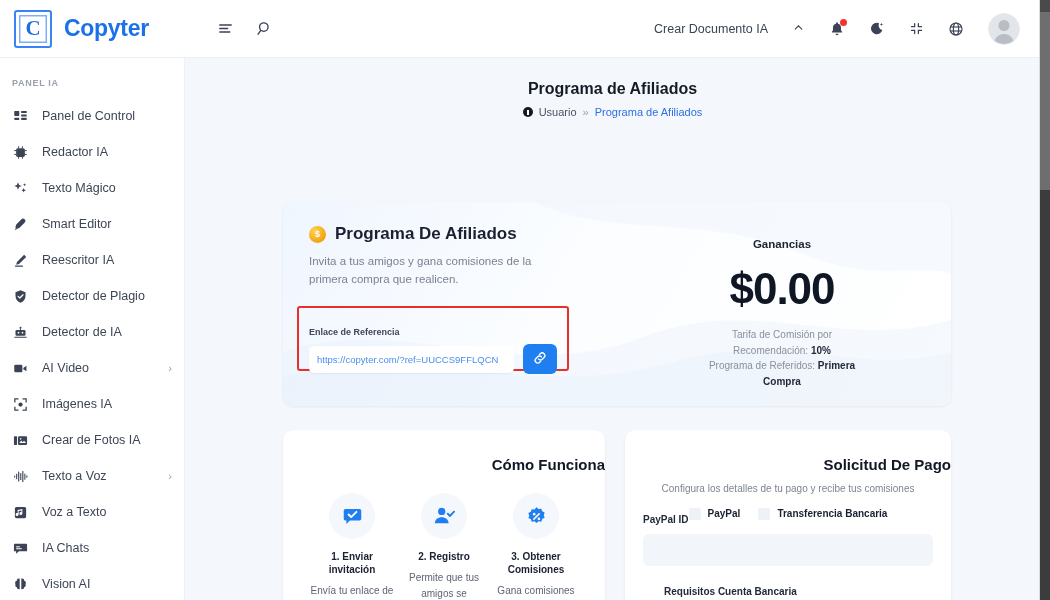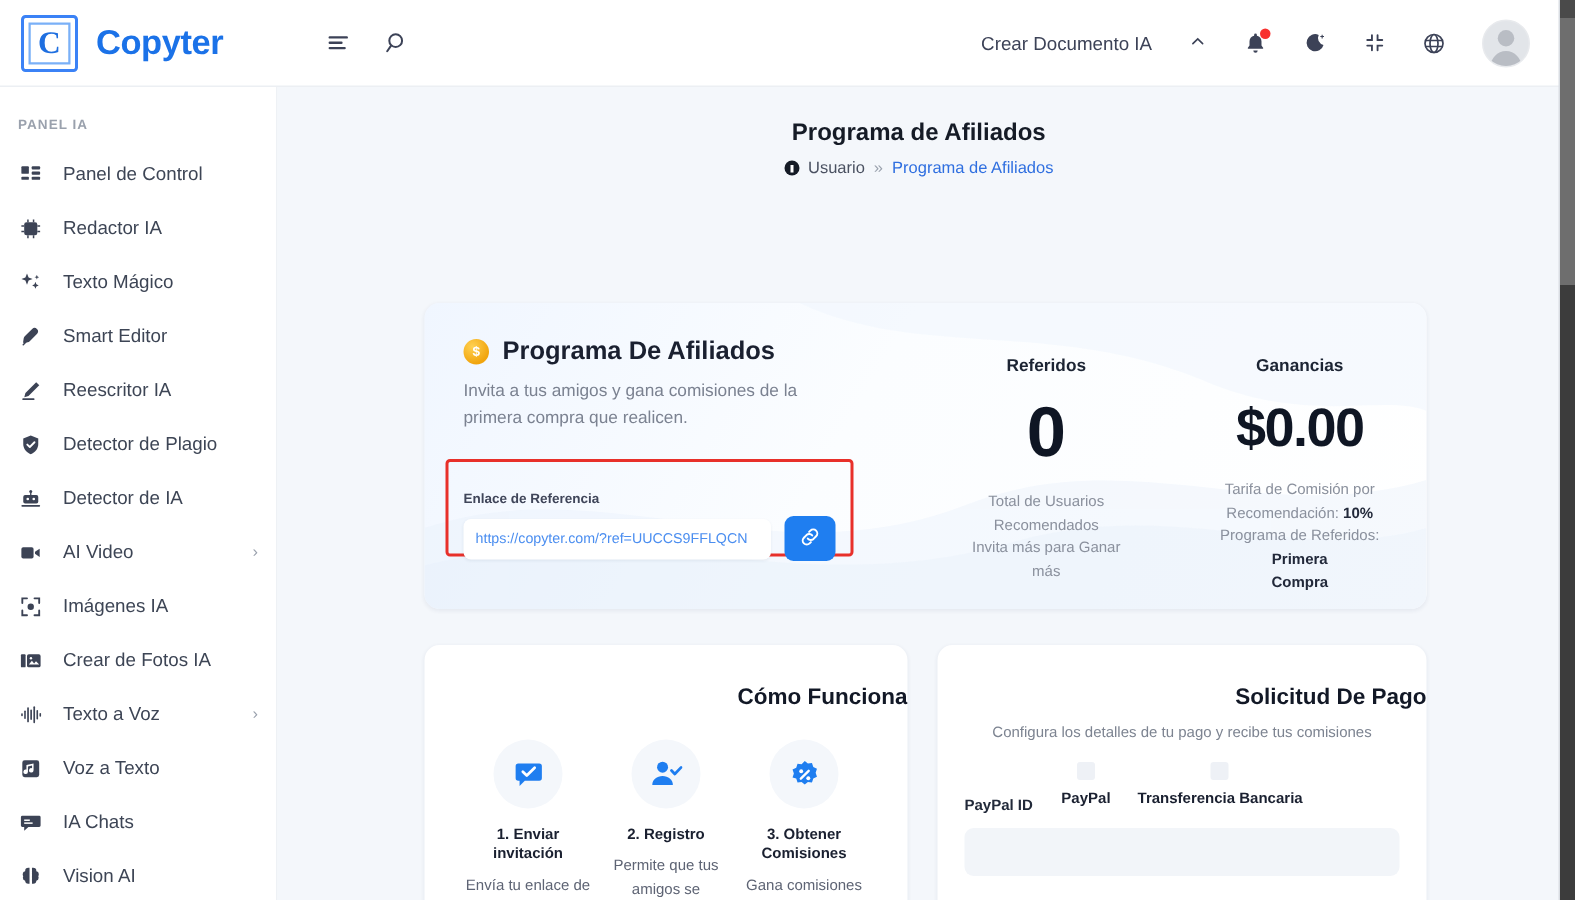--- a/index.html
+++ b/index.html
@@ -120,21 +120,21 @@
   }
   .ref-btn {
     width:34px; height:30px; border-radius:6px; background:#1f7ef0; border:none;
     display:flex; align-items:center; justify-content:center; cursor:pointer;
   }
 
   .stat { flex:1; text-align:center; padding-top:36px; }
   .stat-label { font-size:11.5px; font-weight:700; color:#1c2433; }
   .stat-value { font-weight:700; color:#0f1624; line-height:1; }
   .stat-value.num { font-size:47px; margin-top:14px; }
-  .stat-value.money { font-size:36px; margin-top:17px; letter-spacing:-1px; }
+  .stat-value.money { font-size:44px; margin-top:17px; letter-spacing:-1px; }
   .stat-note { margin-top:16px; font-size:10px; line-height:1.55; color:#8a909d; padding:0 14px; }
   .stat-note b { color:#22293a; }
 
   
   .card {
     position:absolute; background:#fff; border-radius:10px;
     box-shadow:0 1px 3px rgba(28,45,80,.07); overflow:hidden;
   }
   .card-how { left:98px; top:372px; width:322px; height:250px; }
   .card-pay { left:440px; top:372px; width:326px; height:250px; }
@@ -145,21 +145,21 @@
   .steps { display:flex; margin-top:20px; padding:0 26px; gap:6px; }
   .step { flex:1; text-align:center; }
   .step-ic {
     width:46px; height:46px; border-radius:50%; background:#f4f7fb;
     margin:0 auto; display:flex; align-items:center; justify-content:center;
   }
   .step-title { margin-top:11px; font-size:10px; font-weight:700; color:#1a2030; line-height:1.3; }
   .step-desc { margin-top:7px; font-size:10px; color:#5e6474; line-height:1.55; }
 
   .pay-tabs { display:flex; align-items:center; justify-content:center; gap:18px; margin-top:14px; }
-  .pay-tab { display:flex; align-items:center; gap:7px; font-size:10px; font-weight:700; color:#1a2030; cursor:pointer;flex-direction:column;}
+  .pay-tab { display:flex; align-items:flex-start; gap:7px; font-size:10px; font-weight:700; color:#1a2030; cursor:pointer;}
   .radio-sq { width:12px; height:12px; border-radius:2px; background:#eef1f6; }
 
   .pay-body { padding:0 18px; }
   .fld-label { font-size:10px; font-weight:700; color:#222a3a; margin-top:-6px; }
   .fld-input {
     margin-top:9px; width:100%; height:32px; border-radius:6px; border:none;
     background:#f2f5f9; font-size:10px; padding:0 10px;
     font-family:"Liberation Sans", sans-serif; color:#2a3142;
   }
   .fld-label2 { font-size:10px; font-weight:700; color:#222a3a; margin-top:20px;padding-left:21px; }
@@ -458,30 +458,20 @@
                   <svg width="16" height="16" viewBox="0 0 24 24" fill="none" stroke="#fff" stroke-width="2" stroke-linecap="round">
                     <path d="M9.8 13.6a4 4 0 0 0 5.7.3l2.6-2.6a4 4 0 0 0-5.7-5.7l-1.3 1.3"></path>
                     <path d="M14.2 10.4a4 4 0 0 0-5.7-.3L5.9 12.7a4 4 0 0 0 5.7 5.7l1.3-1.3"></path>
                   </svg>
                 </span>
               </button>
             </div>
           </div>
         </div>
 
-        <div class="stat">
-          <div class="stat-label">Referidos</div>
-          <div class="stat-value num">0</div>
-          <div class="stat-note">
-            <span>Total de Usuarios</span><br>
-            <span>Recomendados</span><br>
-            <span>Invita más para Ganar</span><br>
-            <span>más</span>
-          </div>
-        </div>
 
         <div class="stat">
           <div class="stat-label">Ganancias</div>
           <div class="stat-value money">$0.00</div>
           <div class="stat-note">
             <span>Tarifa de Comisión por</span><br>
             <span>Recomendación: </span><b>10%</b><br>
             <span>Programa de Referidos: </span><b>Primera</b><br>
             <b>Compra</b>
           </div>

